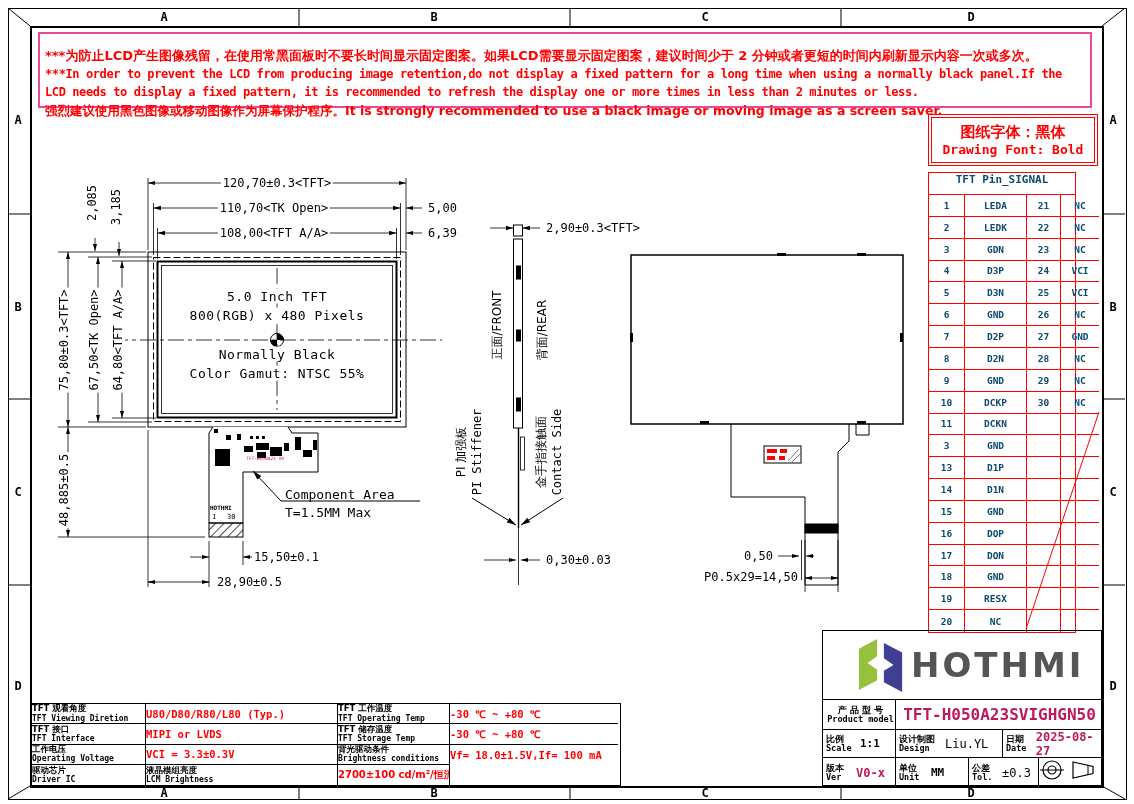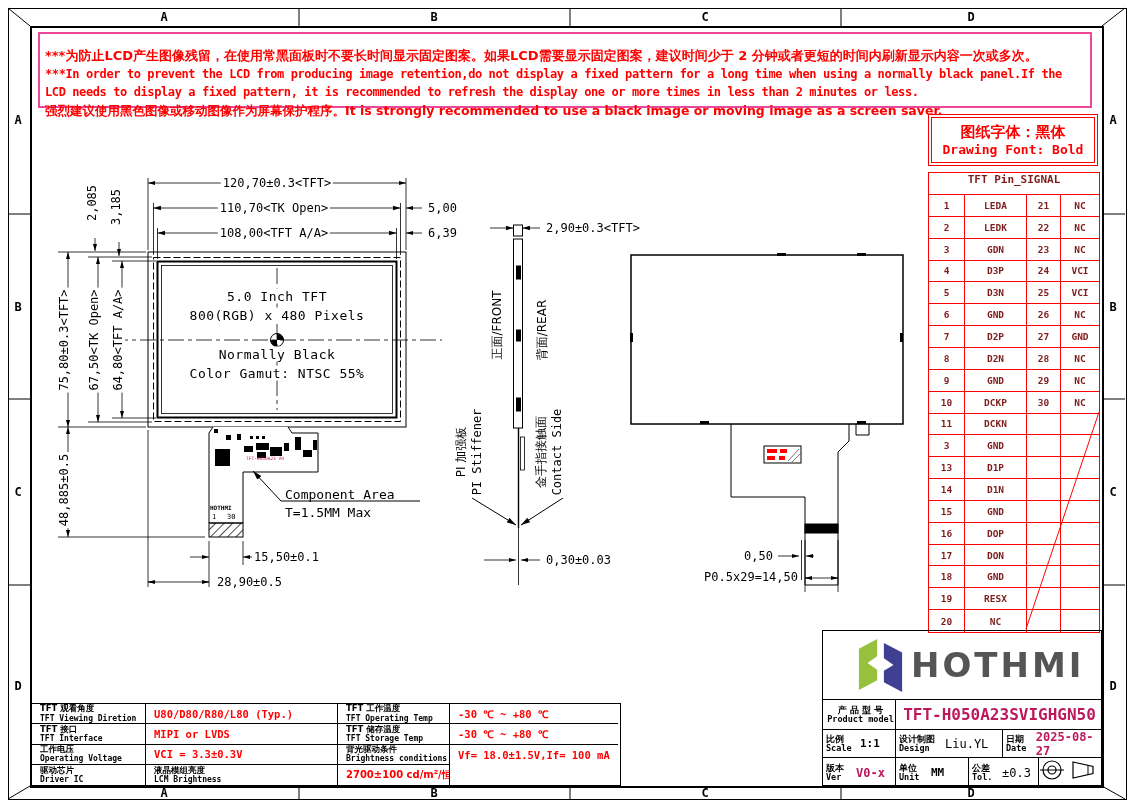--- a/index.html
+++ b/index.html
@@ -17,40 +17,40 @@
   .warning div{white-space:nowrap;line-height:18.2px;font-weight:bold;}
   .w-cn{font:bold 13px "DejaVu Sans",sans-serif;}
   .w-en{font:bold 12px "DejaVu Sans Mono",monospace;letter-spacing:-0.4px;}
   .w-mx{font:bold 12.5px "DejaVu Sans",sans-serif;}
   
   .font-note{position:absolute;left:928px;top:114px;width:170px;height:52px;border:1px solid #f00;box-sizing:border-box;padding:2px;}
   .font-note-in{border:1px solid #f00;width:100%;height:100%;box-sizing:border-box;display:flex;flex-direction:column;justify-content:center;align-items:center;color:#f00;}
   .fn-cn{font:bold 15px "DejaVu Sans",sans-serif;}
   .fn-en{font:bold 13px "DejaVu Sans Mono",monospace;}
   
-  .pin-table{position:absolute;left:928px;top:172px;width:172px;border:1px solid #f00;box-sizing:border-box;color:#7f1d1d;}
+  .pin-table{position:absolute;left:928px;top:172px;width:148px;border:1px solid #f00;box-sizing:border-box;color:#0c4a6e;}
   .pin-head{height:21px;line-height:21px;text-align:center;font:bold 11px "DejaVu Sans Mono",monospace;border-bottom:1px solid #f00;}
   .pin-body{display:grid;grid-template-rows:repeat(20,1fr);height:437px;}
   .pin-row{display:grid;grid-template-columns:36px 62px 34px 38px;}
   .pin-row > span{border-right:1px solid #f00;border-bottom:1px solid #f00;display:flex;align-items:center;justify-content:center;
                   font:bold 9.5px "DejaVu Sans Mono",monospace;}
   .pin-row > span:last-child{border-right:none;}
   .pin-row:last-child > span{border-bottom:none;}
   
   .t{position:absolute;white-space:nowrap;color:#000;font-family:"DejaVu Sans Mono",monospace;}
   .dimc{font-size:12px;background:#fff;padding:0 2px;transform:translate(-50%,-50%);}
   .diml{font-size:12px;background:#fff;padding:0 2px;transform:translateY(-50%);}
   .dimr{font-size:12px;background:#fff;padding:0 2px;transform:translate(-100%,-50%);}
   .vt{font-size:12px;background:#fff;padding:0 2px;transform:translate(-50%,-50%) rotate(-90deg);}
   .vt-cn{font-family:"DejaVu Sans",sans-serif;}
   .panel-txt{font-size:13px;background:#fff;padding:0 3px;transform:translate(-50%,-50%);letter-spacing:0.5px;}
   
   .spec{position:absolute;left:31px;top:703px;width:590px;height:83px;border:1px solid #000;box-sizing:border-box;
         display:grid;grid-template-columns:114px 192px 112px 168px;grid-template-rows:repeat(4,1fr);}
-  .spec > div{border-right:1px solid #000;border-bottom:1px solid #000;overflow:hidden;display:flex;flex-direction:column;justify-content:center;padding-left:8px;box-sizing:border-box;}
+  .spec > div{border-right:1px solid #000;border-bottom:1px solid #000;overflow:hidden;display:flex;flex-direction:column;justify-content:center;padding-left:0;box-sizing:border-box;}
   .spec > div:nth-child(4n){border-right:none;}
   .spec > div:nth-last-child(-n+4){border-bottom:none;}
   .sl1{font:bold 8.5px "DejaVu Sans",sans-serif;line-height:9.5px;color:#000;white-space:nowrap;}
   .sl2{font:bold 8px "DejaVu Sans Mono",monospace;line-height:9px;color:#000;white-space:nowrap;}
   .sv{font:bold 10.5px "DejaVu Sans Mono",monospace;color:#f00;white-space:nowrap;}
   .sv-cjk{font-family:"DejaVu Sans",sans-serif;font-size:10px;}
   
   .tb{position:absolute;left:822px;top:630px;width:280px;height:156px;border:1.5px solid #000;box-sizing:border-box;}
   .tb-cell{position:absolute;border-left:1px solid #000;border-top:1px solid #000;box-sizing:border-box;display:flex;align-items:center;}
   .tb-lab{display:flex;flex-direction:column;justify-content:center;padding-left:3px;}

